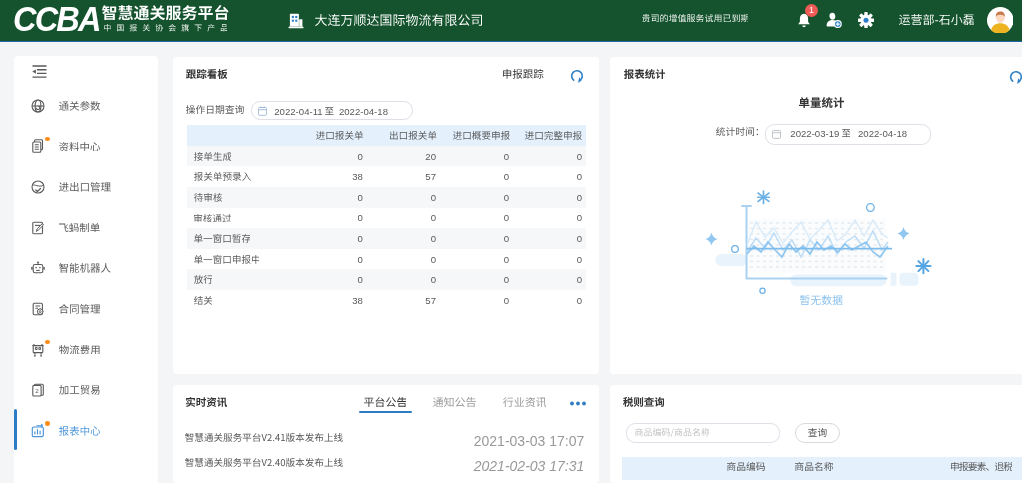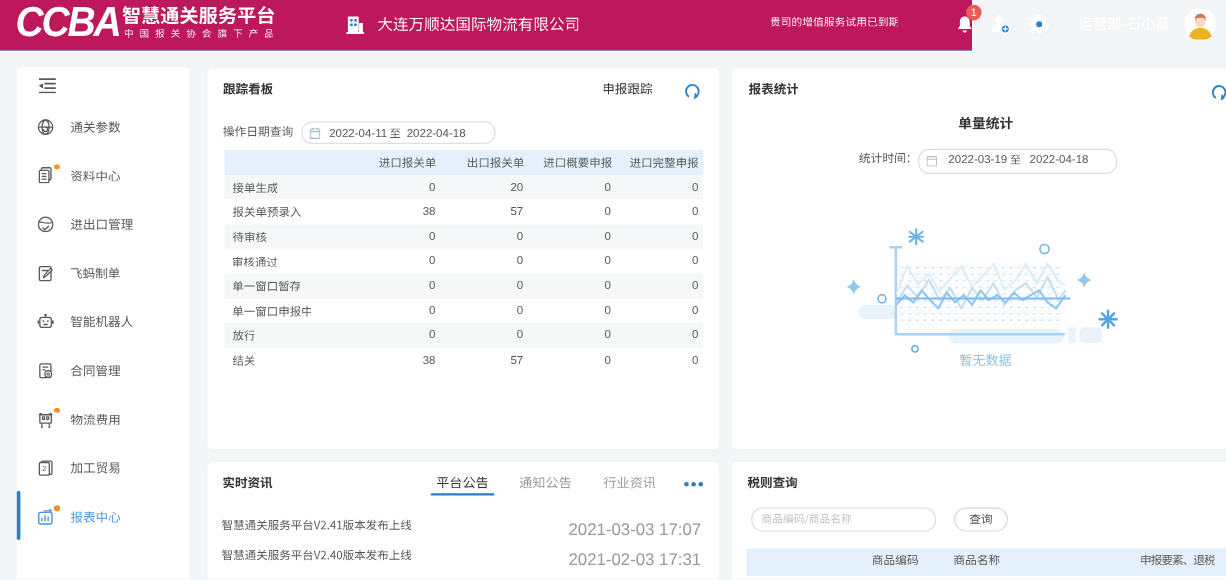--- a/index.html
+++ b/index.html
@@ -1,18 +1,18 @@
 <!DOCTYPE html>
 <html lang="zh-CN"><head>
 <meta charset="utf-8">
 <style>
 *{margin:0;padding:0;box-sizing:border-box;}
 html,body{width:1022px;height:483px;overflow:hidden;font-family:"Liberation Sans",sans-serif;background:#f4f5f6;}
 .abs{position:absolute;}
-#header{position:absolute;left:0;top:0;width:810px;height:42px;background:#be185d;border-bottom:1px solid #2166ab;}
+#header{position:absolute;left:0;top:0;width:1022px;height:42px;background:#14532d;border-bottom:1px solid #2166ab;}
 .logo-ccba{position:absolute;left:13px;top:-1.5px;color:#fff;font-size:35px;font-weight:bold;font-style:italic;letter-spacing:-2px;transform:scaleX(0.93);transform-origin:left top;}
 #sidebar{position:absolute;left:14px;top:56px;width:144px;height:427px;background:#fff;border-radius:4px 4px 0 0;}
 .menu-item{position:absolute;left:0;width:144px;height:40.5px;}
 .menu-item .mi-icon{position:absolute;left:16.5px;top:50%;margin-top:-7px;width:14px;height:14px;}
 .mi-dot{position:absolute;left:31.2px;top:50%;margin-top:-9.7px;width:4.6px;height:4.6px;border-radius:50%;background:#ff8d1a;}
 .active-bar{position:absolute;left:-0.5px;top:352.6px;width:3px;height:41px;background:#2d7dc5;border-radius:1.5px;}
 .card{position:absolute;background:#fff;border-radius:4px;}
 #card1{left:173px;top:56.5px;width:425.5px;height:317.8px;}
 #card2{left:609.5px;top:56.5px;width:424.5px;height:317.8px;}
 #card3{left:173px;top:385px;width:425.5px;height:98px;}
@@ -316,21 +316,21 @@
 
   <svg class="abs" style="left:397.3px;top:15.8px" width="16" height="5" viewBox="0 0 16 5">
     <circle cx="2" cy="2.5" r="1.9" fill="#2d7dc5"></circle>
       <circle cx="8" cy="2.5" r="1.9" fill="#2d7dc5"></circle>
       <circle cx="14" cy="2.5" r="1.9" fill="#2d7dc5"></circle>
   </svg>
   <div class="tab-line" style="left:185.6px;top:25.5px;width:53.8px;"></div>
 
   <div class="news-d" style="right:14.2px;top:48px;">2021-03-03 17:07</div>
 
-  <div class="news-d" style="right:14.2px;top:72.9px;">2021-02-03 17:31</div>
+  <div class="news-d" style="right:14.2px;top:72.9px;font-style:italic;">2021-02-03 17:31</div>
 </div>
 
 <div id="card4" class="card">
 
   <div class="pill" style="left:16.1px;top:37.5px;width:154px;height:20.6px;">
     
   </div>
   <div class="btn" style="left:185.5px;top:37.5px;width:44.5px;height:20.6px;"></div>
   <div class="thead4"></div>
 </div>

